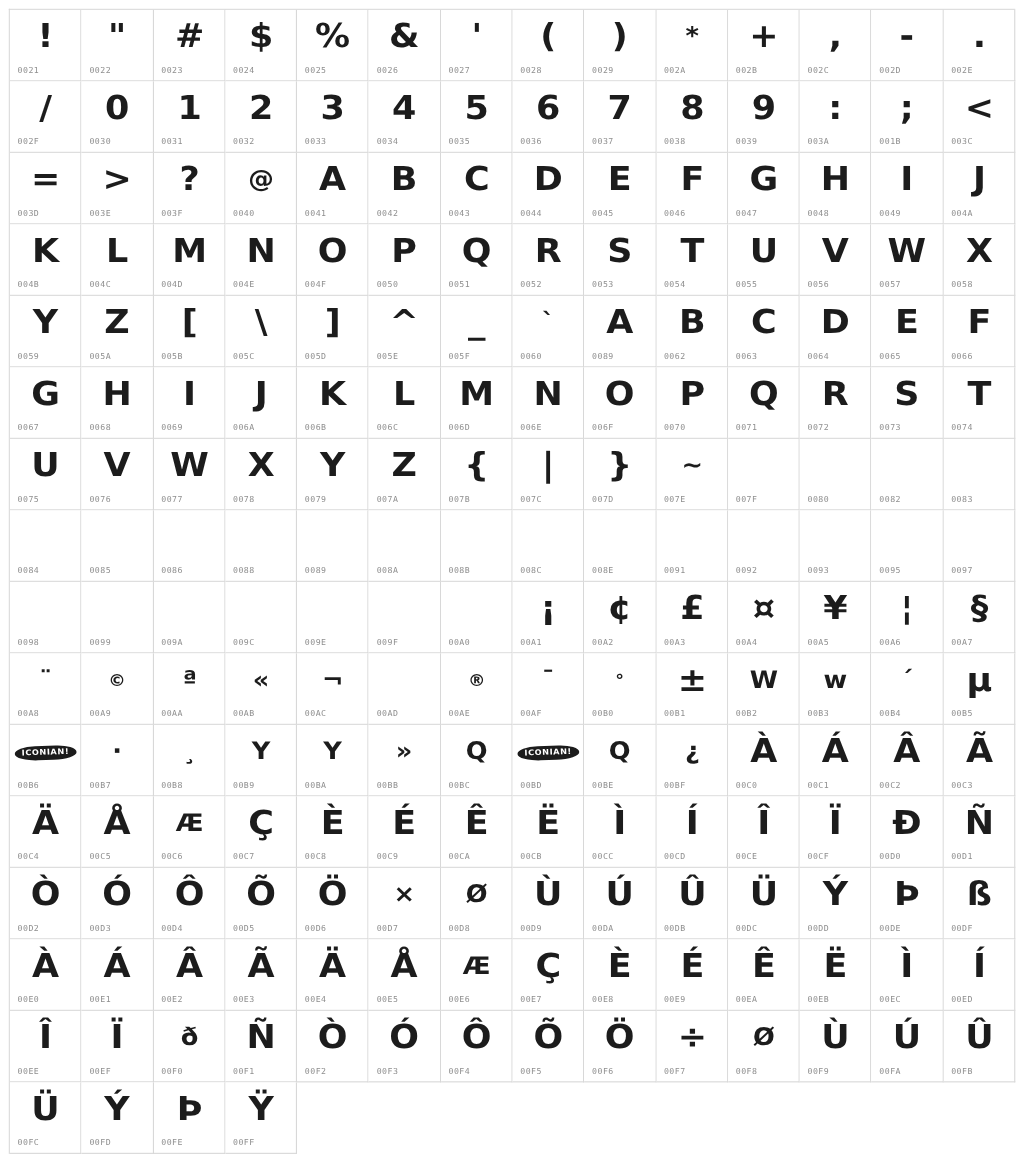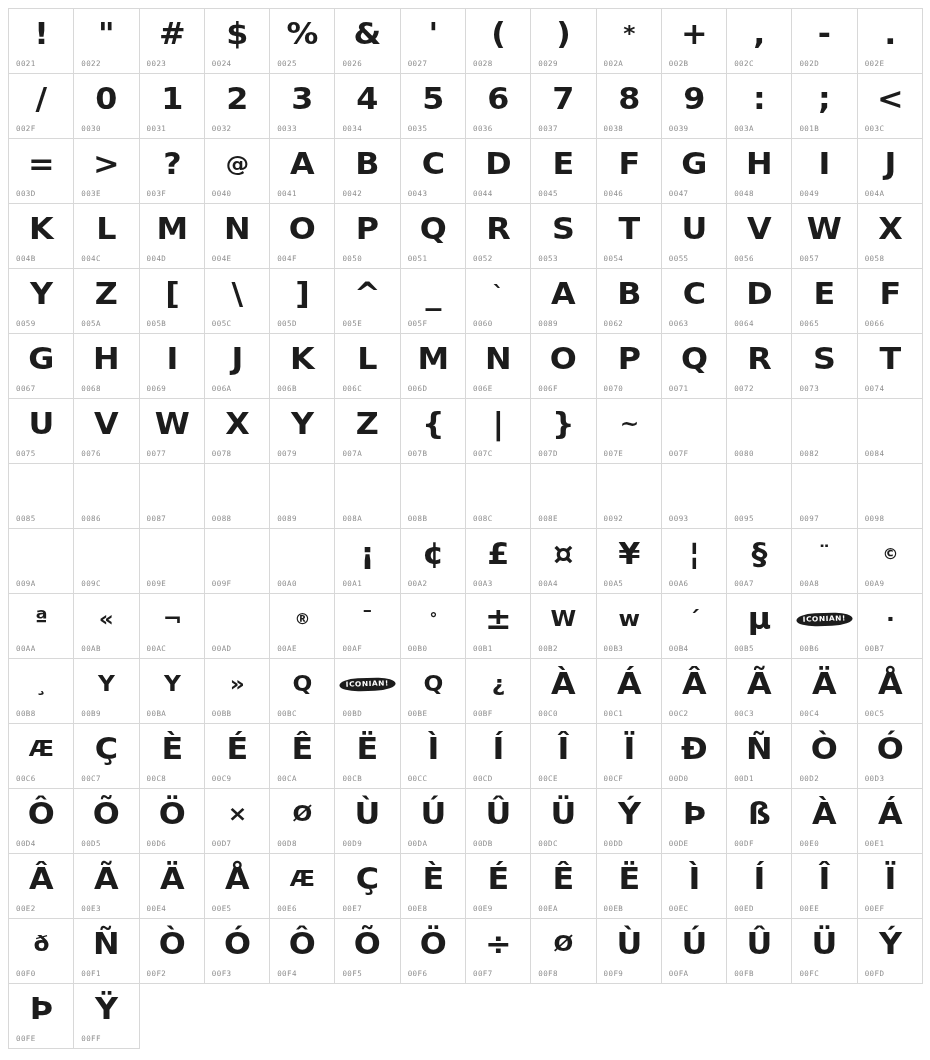--- a/index.html
+++ b/index.html
@@ -470,36 +470,36 @@
       <div class="cell empty">
         <div class="glyph"></div>
         <div class="code">0080</div>
       </div>
       <div class="cell empty">
         <div class="glyph"></div>
         <div class="code">0082</div>
       </div>
       <div class="cell empty">
         <div class="glyph"></div>
+        <div class="code">0083</div>
+      </div>
+      <div class="cell empty">
+        <div class="glyph"></div>
         <div class="code">0084</div>
       </div>
       <div class="cell empty">
         <div class="glyph"></div>
         <div class="code">0085</div>
       </div>
       <div class="cell empty">
         <div class="glyph"></div>
         <div class="code">0086</div>
       </div>
       <div class="cell empty">
         <div class="glyph"></div>
-        <div class="code">0087</div>
-      </div>
-      <div class="cell empty">
-        <div class="glyph"></div>
         <div class="code">0088</div>
       </div>
       <div class="cell empty">
         <div class="glyph"></div>
         <div class="code">0089</div>
       </div>
       <div class="cell empty">
         <div class="glyph"></div>
         <div class="code">008A</div>
       </div>
@@ -510,37 +510,45 @@
       <div class="cell empty">
         <div class="glyph"></div>
         <div class="code">008C</div>
       </div>
       <div class="cell empty">
         <div class="glyph"></div>
         <div class="code">008E</div>
       </div>
       <div class="cell empty">
         <div class="glyph"></div>
+        <div class="code">0091</div>
+      </div>
+      <div class="cell empty">
+        <div class="glyph"></div>
         <div class="code">0092</div>
       </div>
       <div class="cell empty">
         <div class="glyph"></div>
         <div class="code">0093</div>
       </div>
       <div class="cell empty">
         <div class="glyph"></div>
         <div class="code">0095</div>
       </div>
       <div class="cell empty">
         <div class="glyph"></div>
         <div class="code">0097</div>
       </div>
       <div class="cell empty">
         <div class="glyph"></div>
         <div class="code">0098</div>
+      </div>
+      <div class="cell empty">
+        <div class="glyph"></div>
+        <div class="code">0099</div>
       </div>
       <div class="cell empty">
         <div class="glyph"></div>
         <div class="code">009A</div>
       </div>
       <div class="cell empty">
         <div class="glyph"></div>
         <div class="code">009C</div>
       </div>
       <div class="cell empty">

